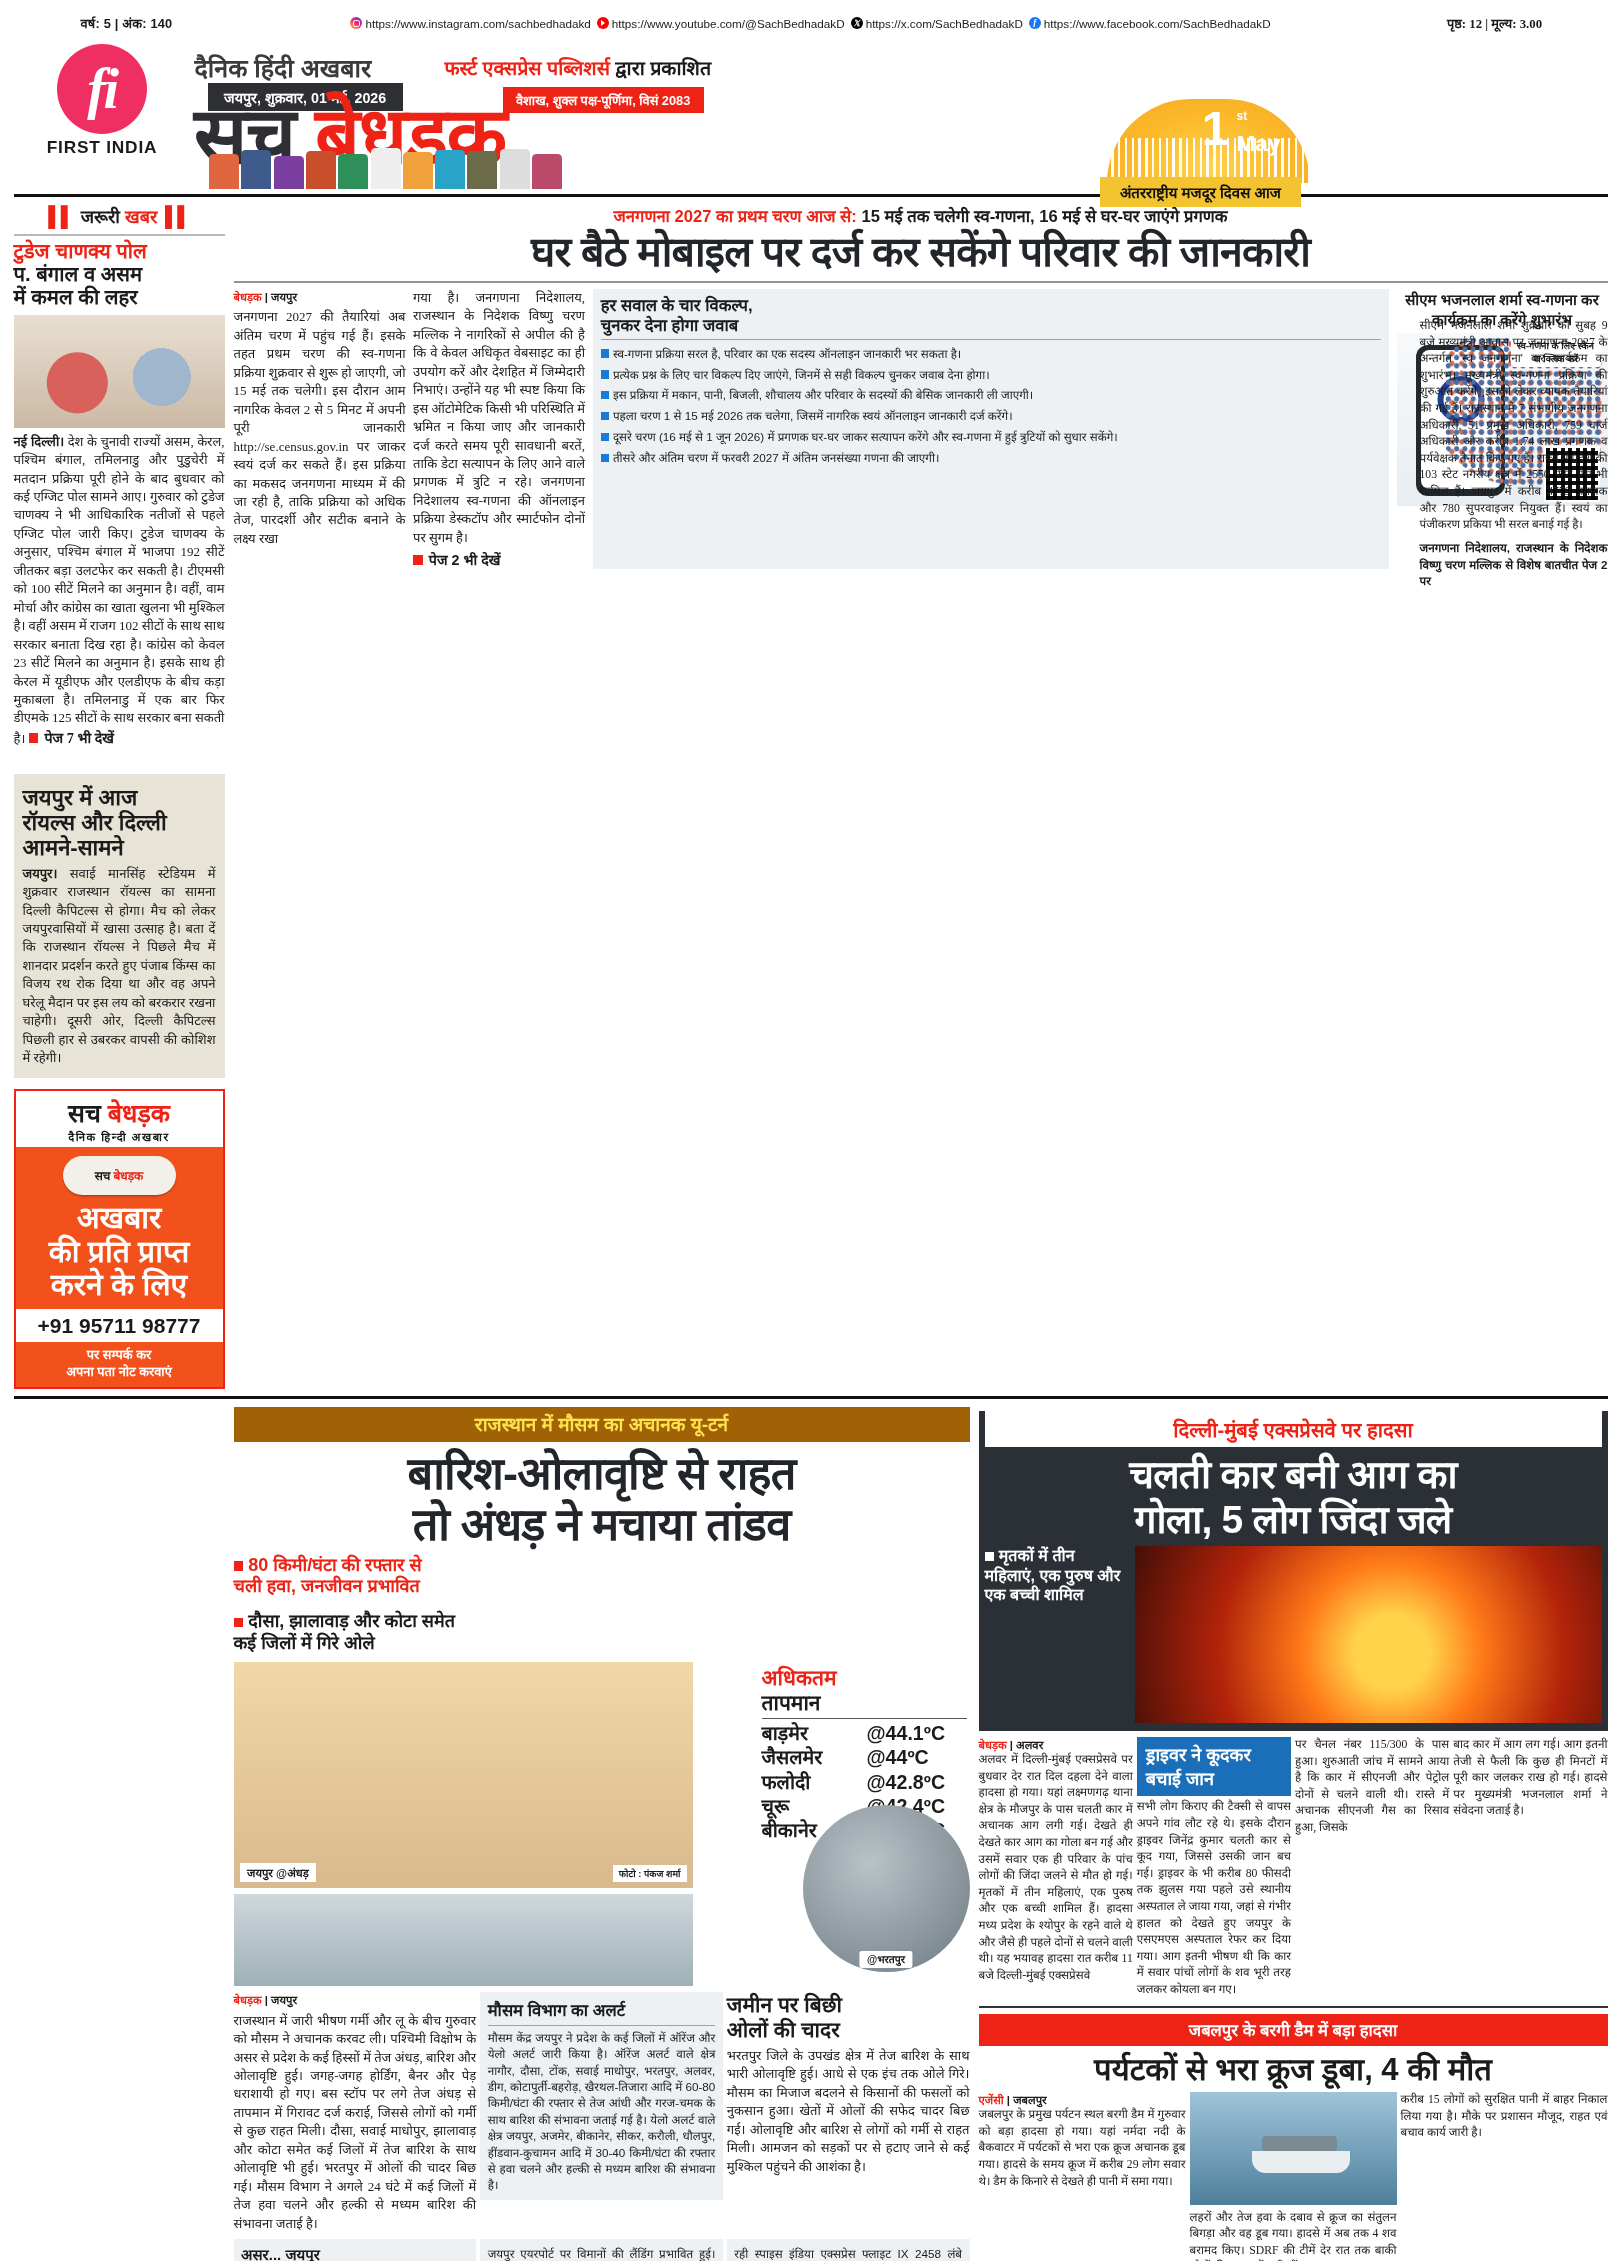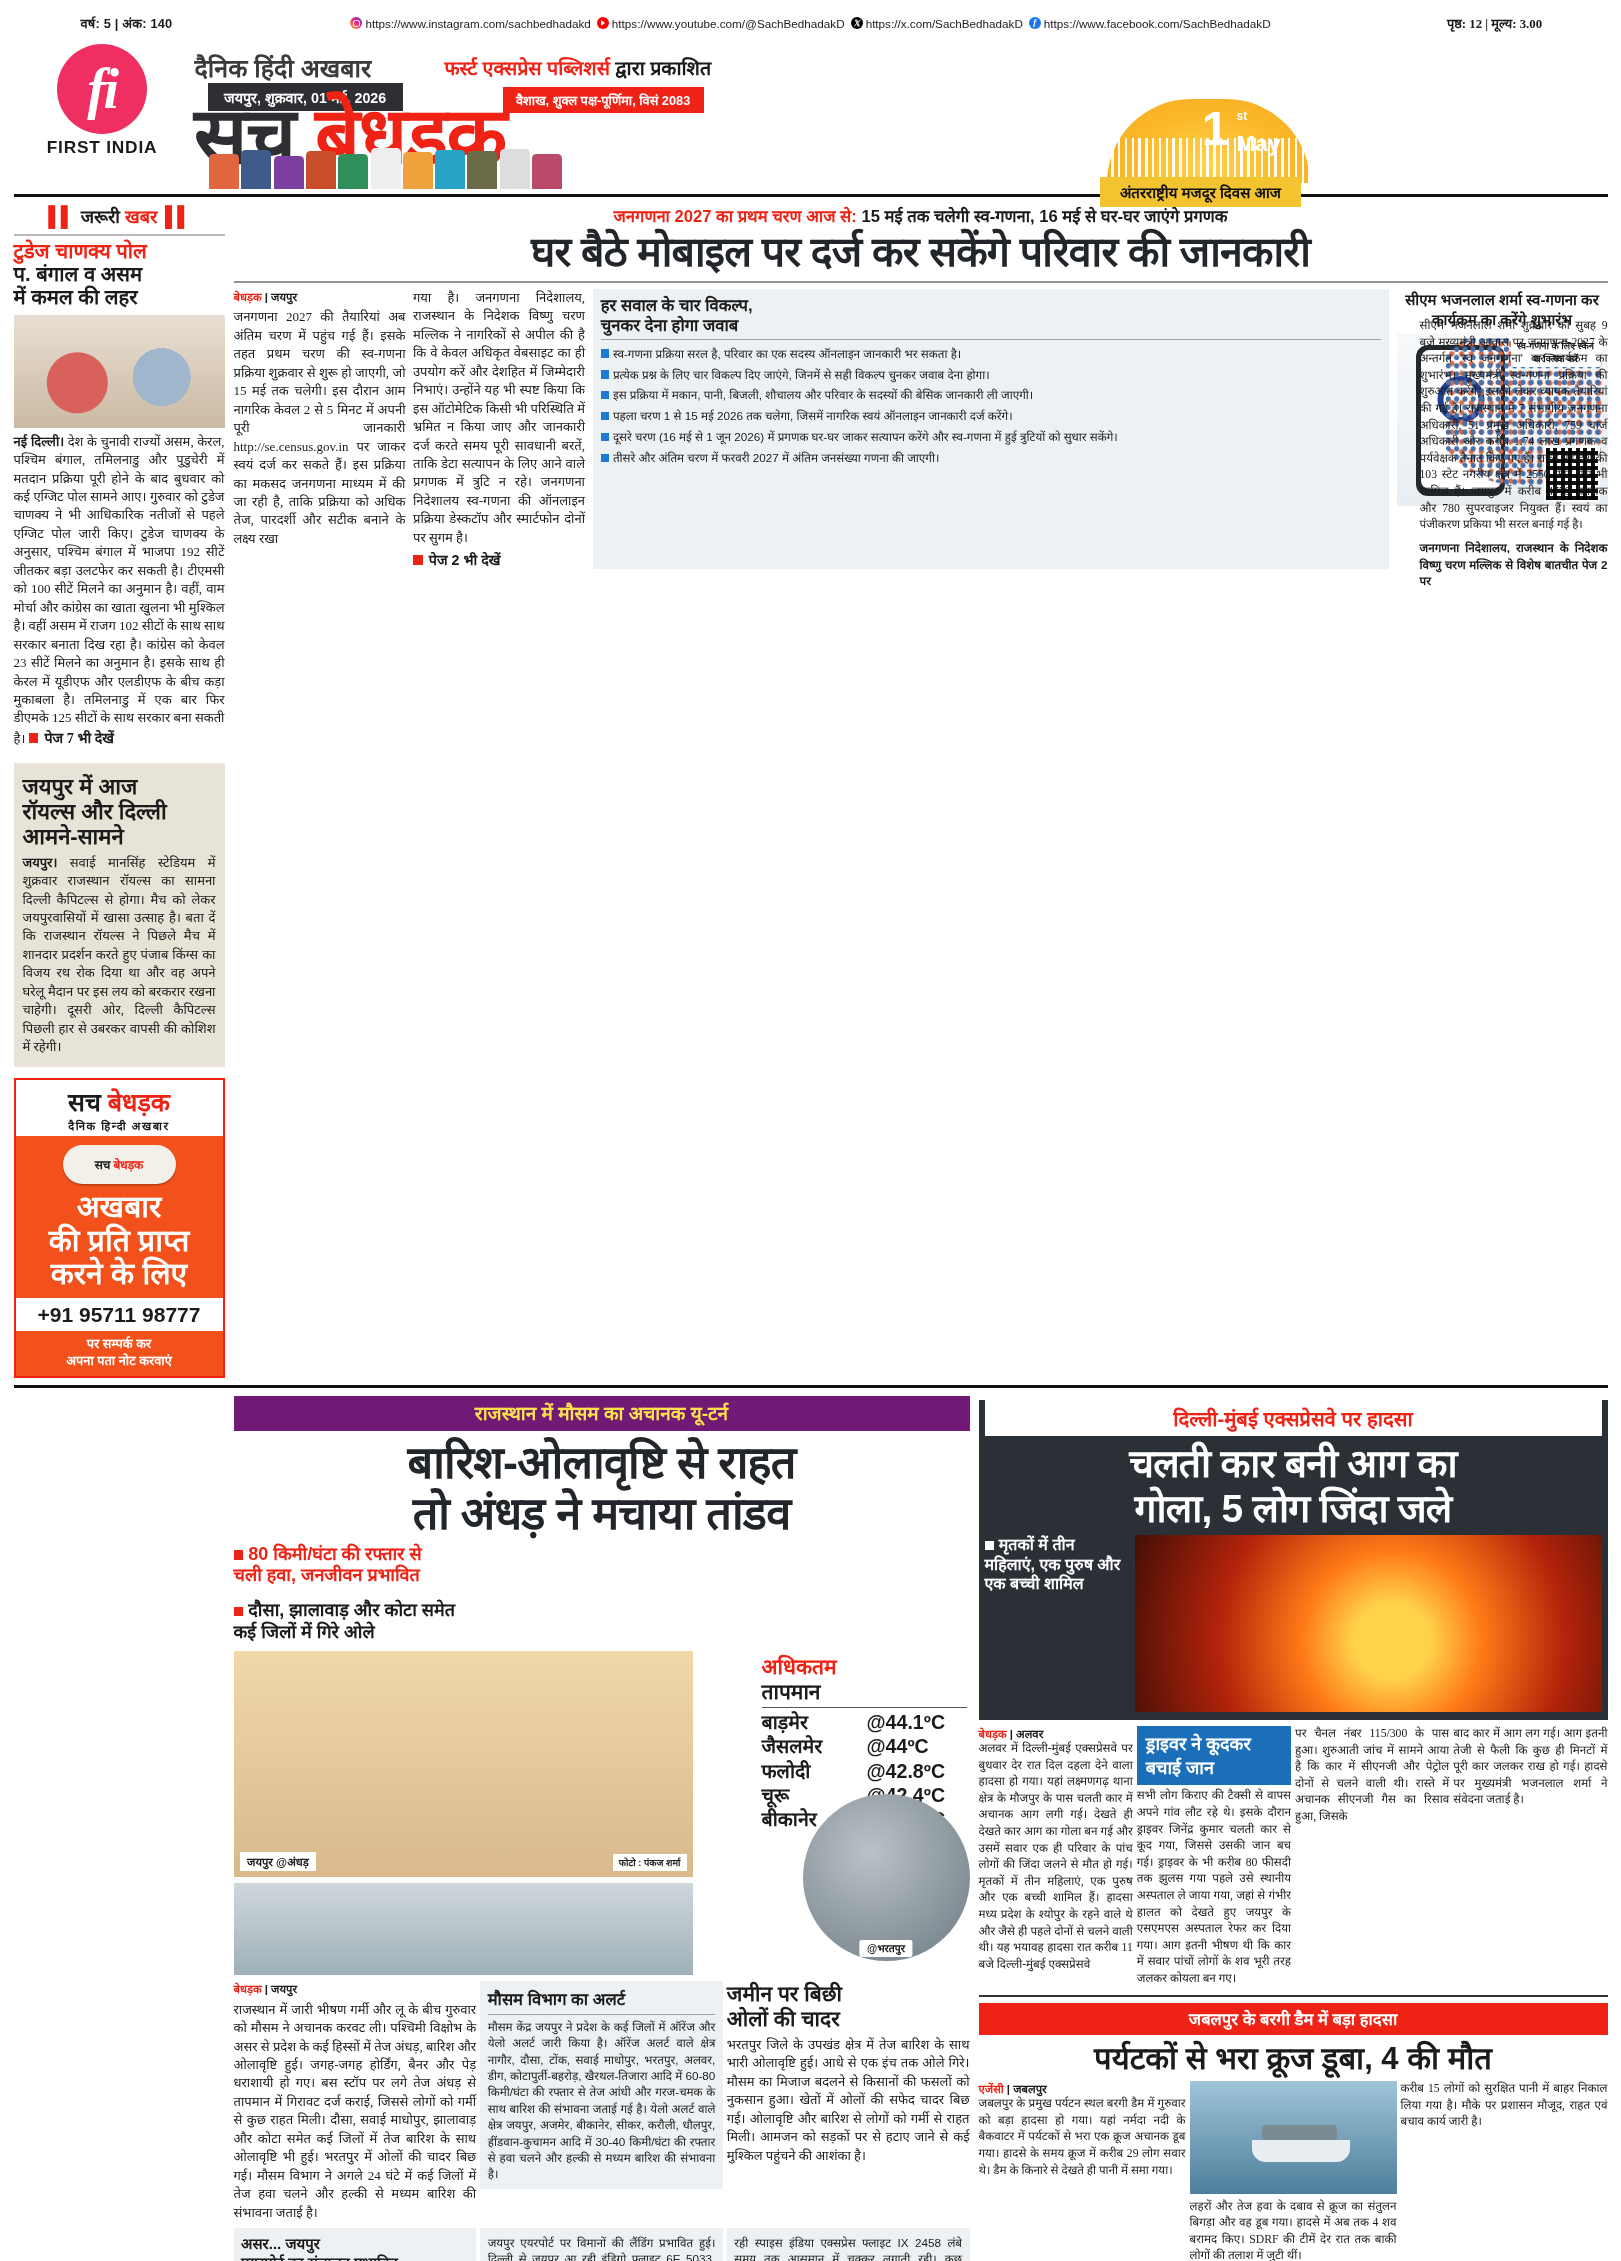--- a/index.html
+++ b/index.html
@@ -75,21 +75,21 @@
   .photo { background:#cdd3d8; position:relative; overflow:hidden; }
   .photo.rally { height:113px; background:
       radial-gradient(circle at 30% 60%, #d8625b 0 30px, transparent 31px),
       radial-gradient(circle at 70% 55%, #9fb6cd 0 29px, transparent 29px),
       linear-gradient(#e8dfd2,#cbb9a4); }
   .body-text { font-size:13px; line-height:1.42; text-align:justify; font-family:"Liberation Serif", serif; margin-top:4.5px;}
   .body-text b { font-family:"Liberation Sans", sans-serif; }
   .seealso { font-weight:bold; font-size:14.3px; display:inline-flex; align-items:center; gap:6px;}
   .sq { width:9.8px;height:9.8px;background:#ee2316;display:inline-block;}
 
-  .beige-box { background:#e7e3d6; padding:10.5px 9px; margin-top:15px; }
+  .beige-box { background:#e7e3d6; padding:10.5px 9px; margin-top:26px; }
   .beige-box h3 { font-size:22px; line-height:1.14; font-weight:bold; }
 
   .ad-box { border:2.3px solid #ee2316; margin-top:10.5px; }
   .ad-top { background:#fff; text-align:center; padding:4.5px 0 3px; }
   .ad-top .t1 { font-size:25px; font-weight:bold; }
   .ad-top .t1 .r { color:#ee2316; }
   .ad-top .t2 { font-size:11.3px; font-weight:bold; letter-spacing:1.5px; }
   .ad-mid { background:#f2511b; text-align:center; padding:6px 4.5px 7.5px; }
   .roll { width:113px;height:39px;margin:3px auto 6px;background:#f3f0ea;border-radius:19.6px;position:relative;box-shadow:0 1.5px 1.5px rgba(0,0,0,.25); }
   .roll .rl { position:absolute; inset:0; display:flex;align-items:center;justify-content:center;gap:3px;font-size:12px;font-weight:bold;}
@@ -131,21 +131,21 @@
      repeating-linear-gradient(0deg,#111 0 3.8px,transparent 3.8px 7.5px); background-blend-mode:multiply; border:2.3px solid #fff;}
   .scan-note{position:absolute;left:114px;top:3px;width:90px;font-size:9.4px;font-weight:bold;text-align:center;background:#fff;border-radius:3px;padding:2.3px;}
 
   .rightcol-text { font-size:11.7px; line-height:1.42; text-align:justify; font-family:"Liberation Serif",serif;}
 
   
   .band2 { display:flex; gap:9px; margin-top:7.5px; }
   .b2-left { flex:1; }
   .b2-right { width:629px; flex:0 0 629px; }
 
-  .blue-kicker { background:#701a75; color:#ffe14d; font-size:19px; font-weight:bold; text-align:center; padding:4.5px 0; }
+  .blue-kicker { background:#a16207; color:#ffe14d; font-size:19px; font-weight:bold; text-align:center; padding:4.5px 0; }
   .wx-head { font-size:45px; font-weight:bold; text-align:center; line-height:1.12; letter-spacing:-0.8px; margin:7.5px 0 4.5px; color:#22262b;}
   .two-bullets { display:flex; gap:13.5px; margin:4.5px 0 7.5px;flex-direction:column;}
   .two-bullets div { flex:1; font-size:18px; font-weight:bold; line-height:1.2;}
   .two-bullets .red { color:#ee2316; }
 
   .wx-photos { position:relative; height:324px; }
   .wx-main { position:absolute; left:0; top:0; width:459px; height:226px;
      background:linear-gradient(#f0d8a8,#d9b98d); overflow:hidden;}
   .wx-main .cap { position:absolute; left:6px; bottom:6px; background:#fff; font-size:11.3px;font-weight:bold; padding:2.3px 7.5px;}
   .wx-main .cap2 { position:absolute; right:6px; bottom:6px; background:#fff; font-size:9.4px;font-weight:bold; padding:2.3px 6px;}

